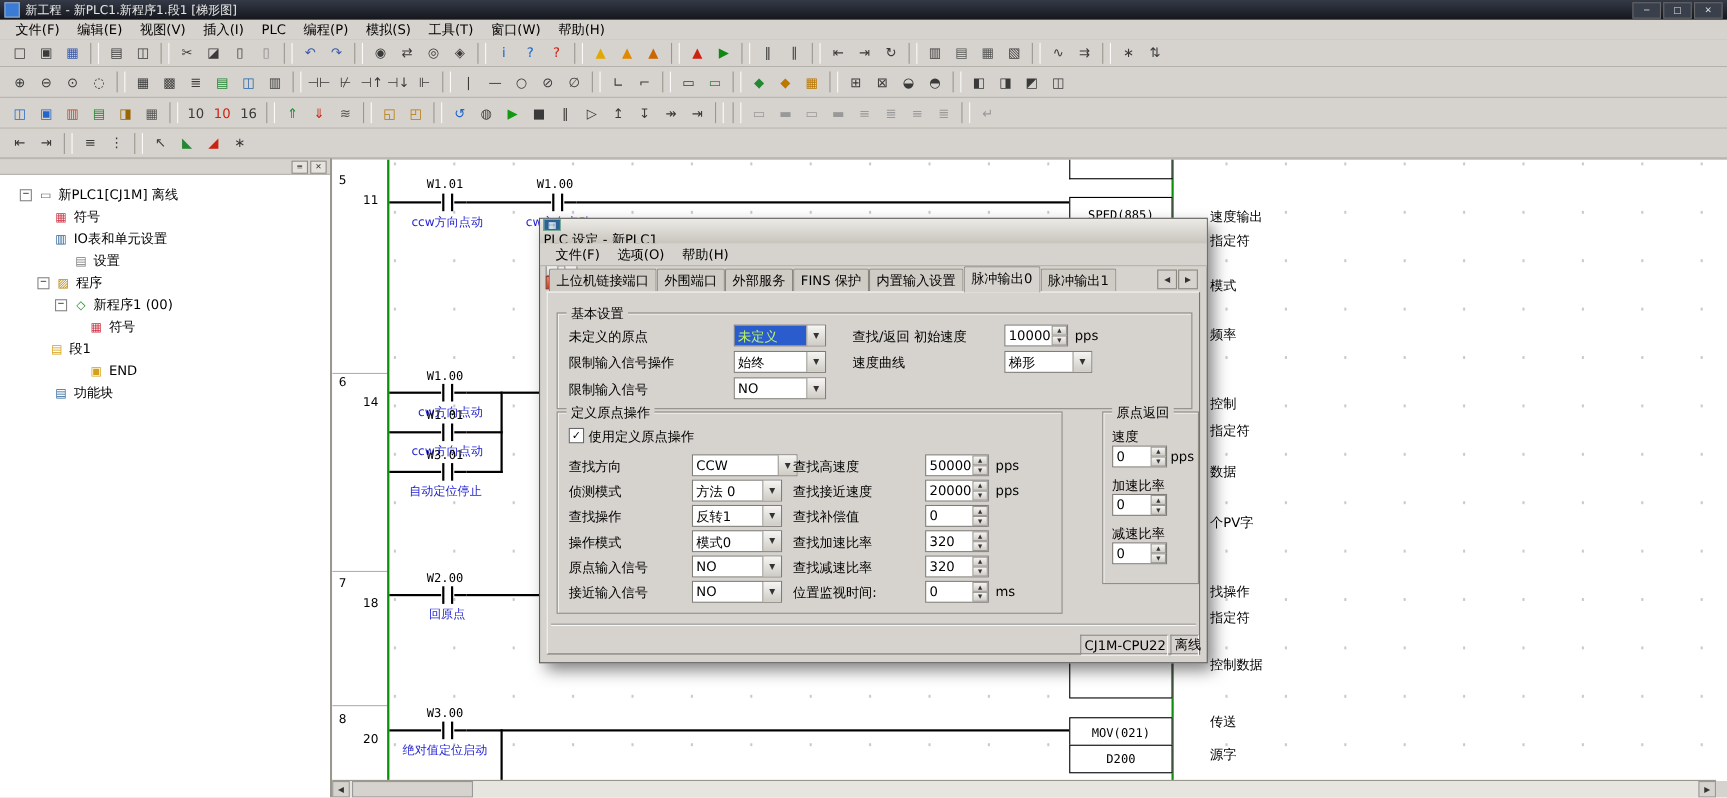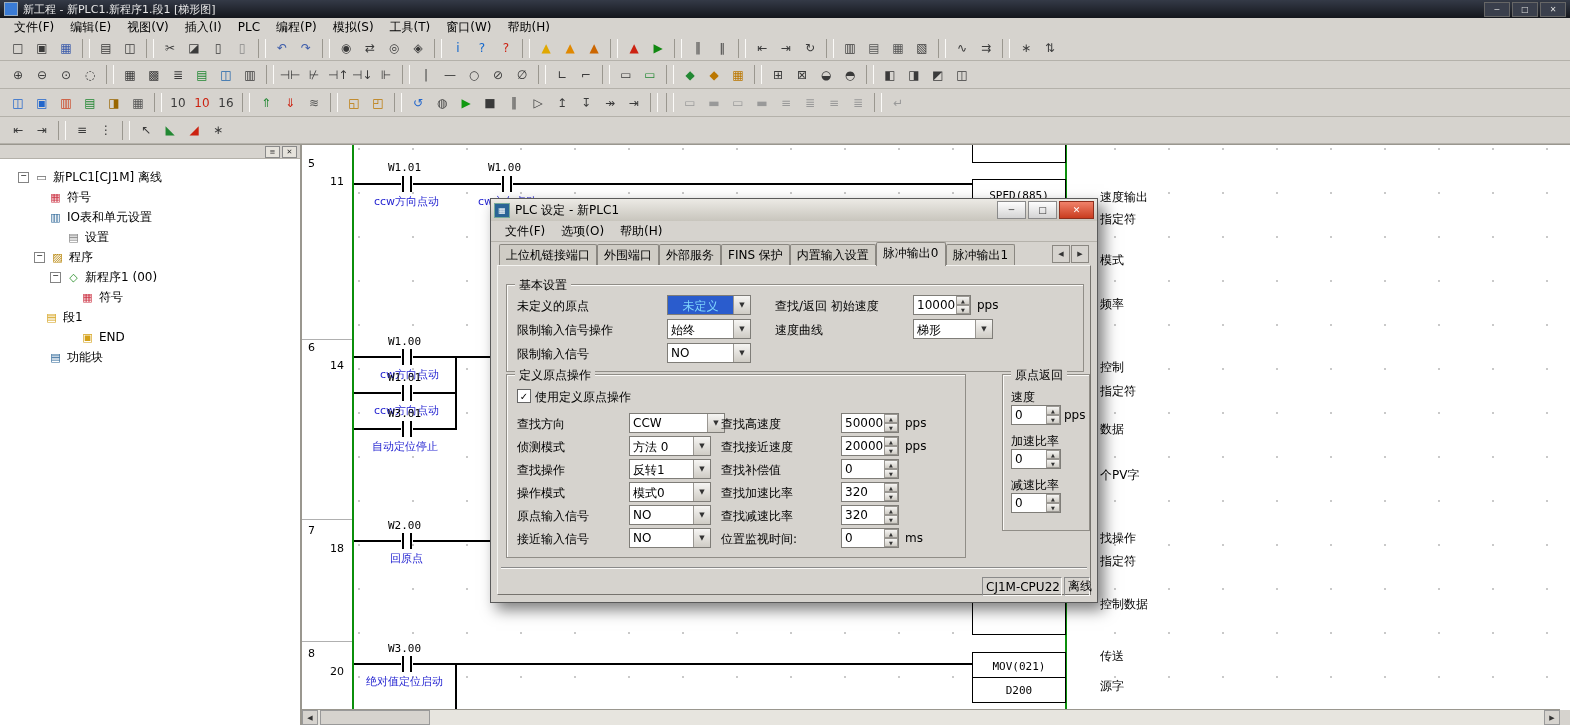--- a/index.html
+++ b/index.html
@@ -70,21 +70,21 @@
 
   
   .hscroll{position:absolute;left:302px;right:10px;bottom:0;height:15px;background:#e7e5df;border-top:1px solid #9a978f;display:flex;}
   .sarrow{width:16px;height:100%;background:#d6d3ce;border:1px solid #999;box-sizing:border-box;display:flex;align-items:center;justify-content:center;font-size:7px;color:#333;flex:none;}
   .sarrow.left::after{content:"◀";} .sarrow.right::after{content:"▶";}
   .strack{flex:1;position:relative;}
   .sthumb{position:absolute;left:2px;top:0;bottom:0;width:110px;background:#d6d3ce;border:1px solid #999;box-sizing:border-box;}
 
   
   .dialog{position:absolute;left:490px;top:198px;width:606px;height:403px;background:#d6d3ce;border:1px solid #5a5a5a;box-shadow:6px 7px 14px rgba(0,0,0,.5);z-index:10;}
-  .dtitle{position:absolute;left:0;top:0;right:0;height:22px;background:linear-gradient(#eceae5,#c8c5bd);border-bottom:1px solid #a6a39b;display:flex;align-items:center;padding:0 3px;}
+  .dtitle{position:absolute;left:0;top:0;right:0;height:22px;background:linear-gradient(#eceae5,#c8c5bd);border-bottom:1px solid #a6a39b;display:flex;padding:0 3px;flex-direction:column;}
   .dicon{width:14px;height:13px;background:#2a6496;border:1px solid #7a9;margin-right:5px;display:flex;align-items:center;justify-content:center;color:#fff;font-size:8px;}
   .dicon::after{content:"▦";}
   .dtext{flex:1;font-size:12px;}
   .dwb{width:27px;height:16px;border:1px solid #8a8a8a;background:linear-gradient(#fdfdfd,#d4d4d4);display:flex;align-items:center;justify-content:center;font-size:9px;color:#333;margin-left:2px;}
   .dwb.min::after{content:"─";}
   .dwb.max::after{content:"□";}
   .dwb.close{width:33px;background:linear-gradient(#f0826a,#c93c1f);border-color:#8d2f1d;color:#fff;}
   .dwb.close::after{content:"✕";}
   .dmenu{position:absolute;left:0;top:22px;right:0;height:20px;display:flex;align-items:center;padding-left:6px;border-bottom:1px solid #b5b2ab;background:#d6d3ce;}
   .dmi{padding:1px 8px;}
@@ -93,21 +93,21 @@
   .dtab.sel{height:20px;background:#d6d3ce;position:relative;z-index:3;margin-bottom:-1px;}
   .tabarrows{margin-left:auto;display:flex;gap:1px;align-self:center;}
   .ta{width:16px;height:16px;border:1px solid #8a8781;background:#d6d3ce;display:flex;align-items:center;justify-content:center;font-size:7px;color:#333;}
   .ta.l::after{content:"◀";} .ta.r::after{content:"▶";}
   .dbody{position:absolute;left:6px;top:66px;width:594px;height:330px;background:#d6d3ce;border:1px solid;border-color:#f4f3f0 #76736e #76736e #f4f3f0;box-sizing:border-box;}
   .grp{position:absolute;border:1px solid #908d87;box-shadow:1px 1px 0 #fbfaf8 inset;}
   .grp-title{position:absolute;top:-8px;left:8px;background:#d6d3ce;padding:0 4px;font-size:12px;white-space:nowrap;}
   .lbl{position:absolute;font-size:12px;white-space:nowrap;}
   .dd{position:absolute;height:20px;background:#fff;border:1px solid #7f7d78;display:flex;box-sizing:border-box;}
   .ddt{flex:1;padding:2px 3px;font-size:12px;overflow:hidden;white-space:nowrap;}
-  .dd.hl .ddt{background:#2a5ccd;color:#7dd3fc;text-align:center;}
+  .dd.hl .ddt{background:#2a5ccd;color:#bef264;}
   .ddb{width:16px;background:linear-gradient(#f6f5f3,#cfccc5);border-left:1px solid #9a9792;display:flex;align-items:center;justify-content:center;font-size:7px;color:#333;flex:none;}
   .ddb::after{content:"▼";}
   .spin{position:absolute;height:20px;background:#fff;border:1px solid #7f7d78;display:flex;box-sizing:border-box;}
   .spv{flex:1;padding:2px 3px;font-size:12px;overflow:hidden;white-space:nowrap;}
   .spb{width:14px;display:flex;flex-direction:column;flex:none;}
   .sbu,.sbd{flex:1;background:linear-gradient(#f6f5f3,#cfccc5);border:1px solid #9a9792;display:flex;align-items:center;justify-content:center;font-size:5px;color:#333;}
   .sbu::after{content:"▲";} .sbd::after{content:"▼";}
   .cb{position:absolute;width:12px;height:12px;background:#fff;border:1px solid #666;display:flex;align-items:center;justify-content:center;font-size:10px;}
   .cb.checked::after{content:"✓";}
   .dsep{position:absolute;left:3px;right:3px;top:301px;height:0;border-top:1px solid #8a8a8a;border-bottom:1px solid #fbfaf8;}

